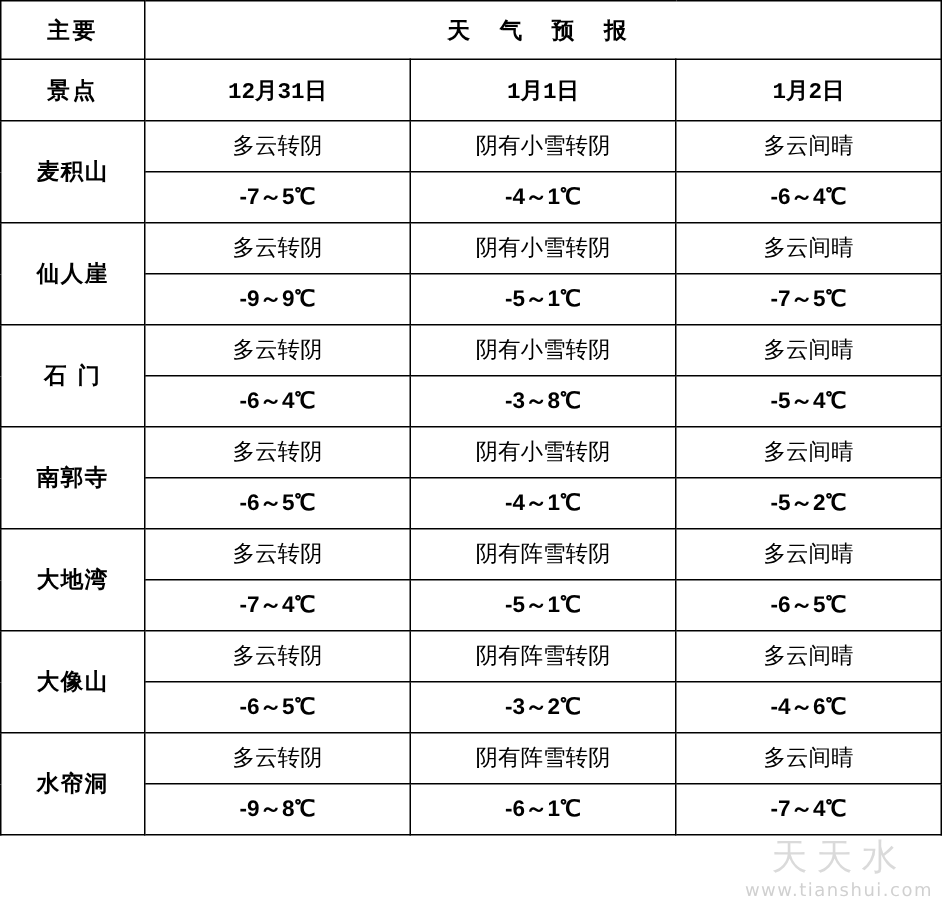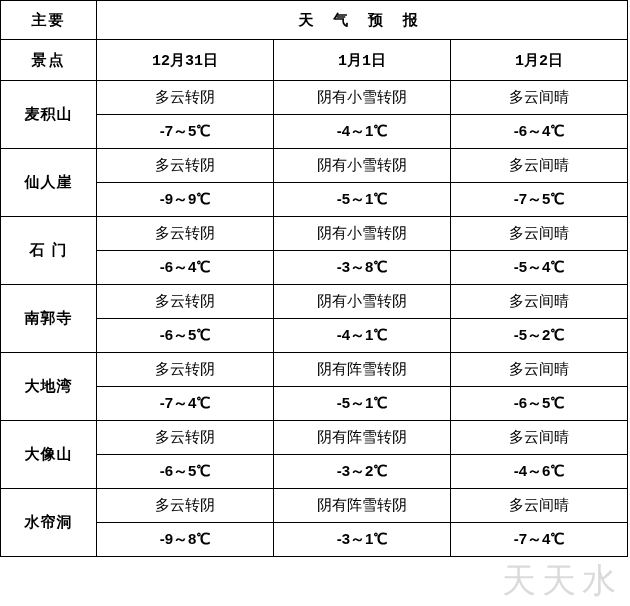--- a/index.html
+++ b/index.html
@@ -17,24 +17,24 @@
   }
   .watermark {
     position: absolute;
     right: 8px;
     bottom: 6px;
     text-align: right;
     pointer-events: none;
     z-index: 5;
   }
   .watermark .wm-main {
-    font-size: 34px;
+    font-size: 24px;
     color: rgba(150,150,150,0.35);
     letter-spacing: 6px;
-    font-family: Liberation Mono, monospace;
+    font-family: Liberation Sans, sans-serif;
     line-height: 1;
     text-align: center;
   }
   .watermark .wm-sub {
     font-size: 12px;
     color: rgba(150,150,150,0.45);
     letter-spacing: 1px;
     margin-top: 2px;
   }
   table.weather {
@@ -91,20 +91,21 @@
     height: 33px;
   }
   tr.head-a td { height: 38px; }
   tr.head-b td { height: 40px; }
 </style>
 </head>
 <body>
 
 <div class="watermark">
   <div class="wm-main">天天水</div>
+  <div class="wm-sub">www.tianshui.com</div>
 </div>
 
 <table class="weather">
   <colgroup>
     <col class="col-spot">
     <col class="col-day">
     <col class="col-day">
     <col class="col-day">
   </colgroup>
   <tbody>
@@ -192,17 +193,17 @@
     </tr>
 
     <tr class="cond-row">
       <td class="spot-name" rowspan="2">水帘洞</td>
       <td class="cond">多云转阴</td>
       <td class="cond">阴有阵雪转阴</td>
       <td class="cond">多云间晴</td>
     </tr>
     <tr class="temp-row">
       <td class="temp">-9～8℃</td>
-      <td class="temp">-3～1℃</td>
+      <td class="temp">-6～1℃</td>
       <td class="temp">-7～4℃</td>
     </tr>
   </tbody>
 </table>
 
 </body></html>

